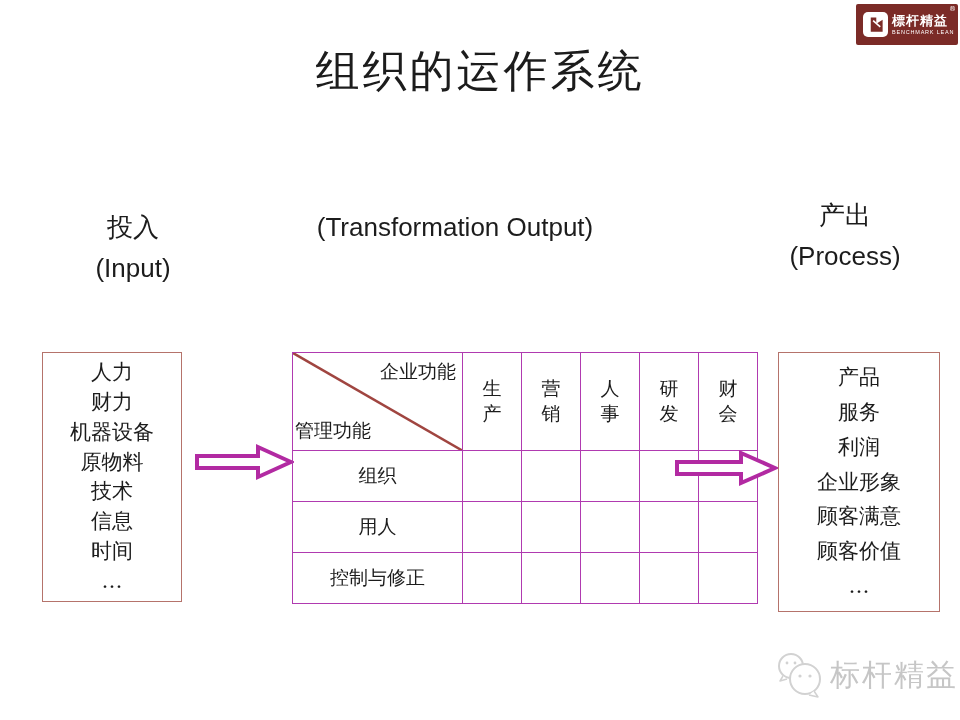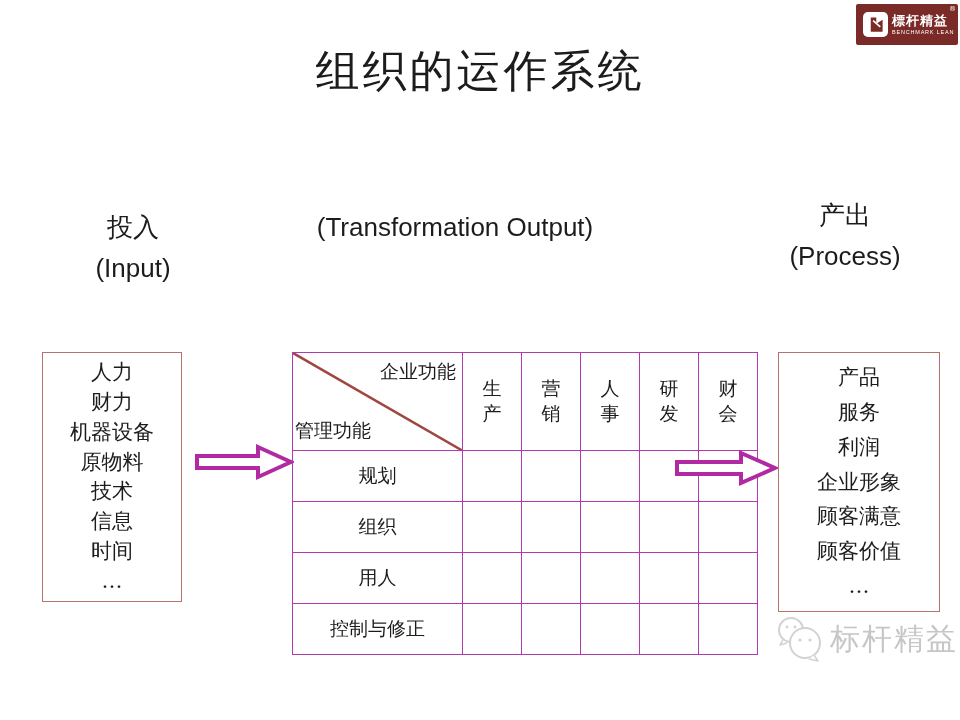--- a/index.html
+++ b/index.html
@@ -49,21 +49,21 @@
   td.corner{position:relative;width:153px;height:57px;}
   .corner svg{position:absolute;left:0;top:0;width:100%;height:100%;}
   .corner .tr-label{position:absolute;top:6px;right:6px;font-size:19px;}
   .corner .bl-label{position:absolute;bottom:6px;left:2px;font-size:19px;}
   td.vhead{width:42px;}
   .vtext{width:1.05em;margin:16px auto;word-break:break-all;line-height:1.3;}
   tr.drow td{height:34px;}
   td.rowlab{font-size:19px;}
 
   
-  .watermark{position:absolute;left:774px;top:612px;display:flex;align-items:center;}
+  .watermark{position:absolute;left:774px;top:648px;display:flex;align-items:center;}
   .wm-text{font-size:30px;color:#c6c6c6;letter-spacing:2px;margin-left:6px;}
 </style>
 </head>
 <body>
 
 <div class="slide">
 
   <div class="logo">
     <div class="logo-badge">
       <svg width="19" height="19" viewBox="0 0 24 24">
@@ -127,28 +127,20 @@
             <div class="vtext">人事</div>
           </td>
       <td class="vhead">
             <div class="vtext">研发</div>
           </td>
       <td class="vhead">
             <div class="vtext">财会</div>
           </td>
     </tr>
     <tr class="drow">
-      <td class="rowlab">规划</td>
-      <td></td>
-          <td></td>
-          <td></td>
-          <td></td>
-          <td></td>
-    </tr>
-    <tr class="drow">
       <td class="rowlab">组织</td>
       <td></td>
           <td></td>
           <td></td>
           <td></td>
           <td></td>
     </tr>
     <tr class="drow">
       <td class="rowlab">用人</td>
       <td></td>

